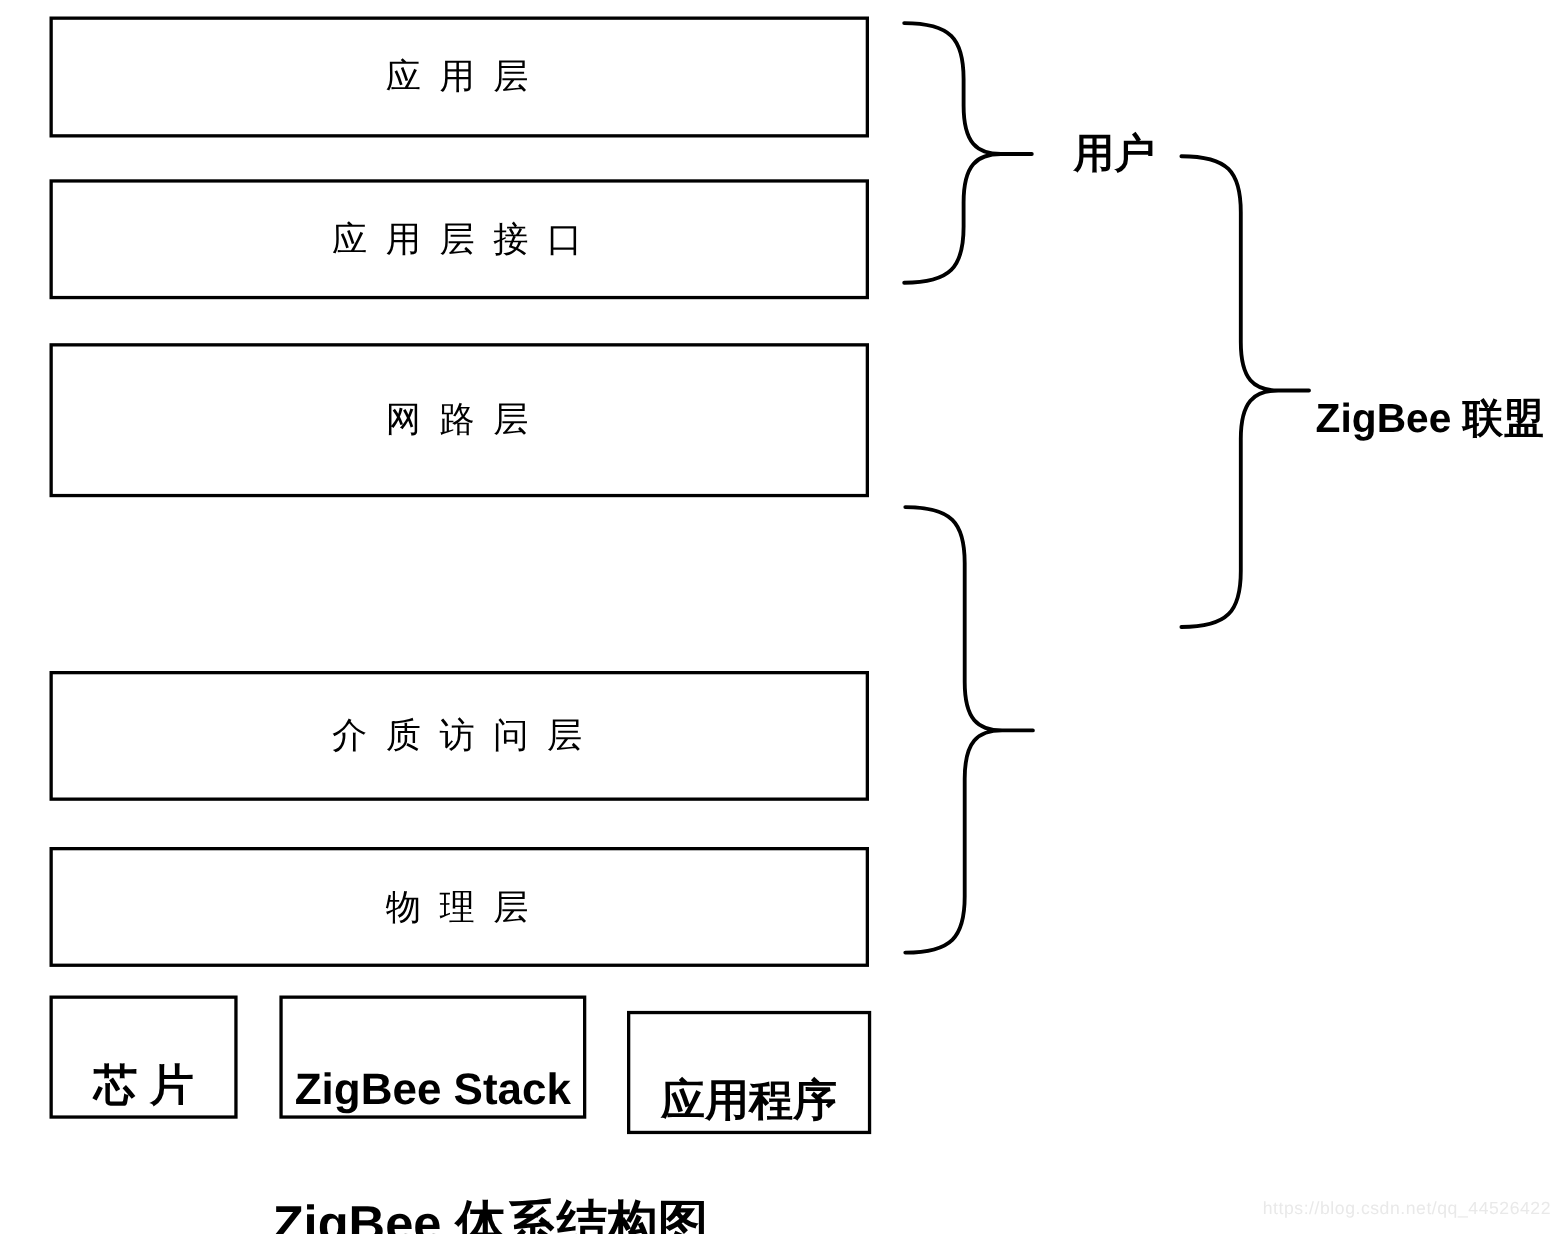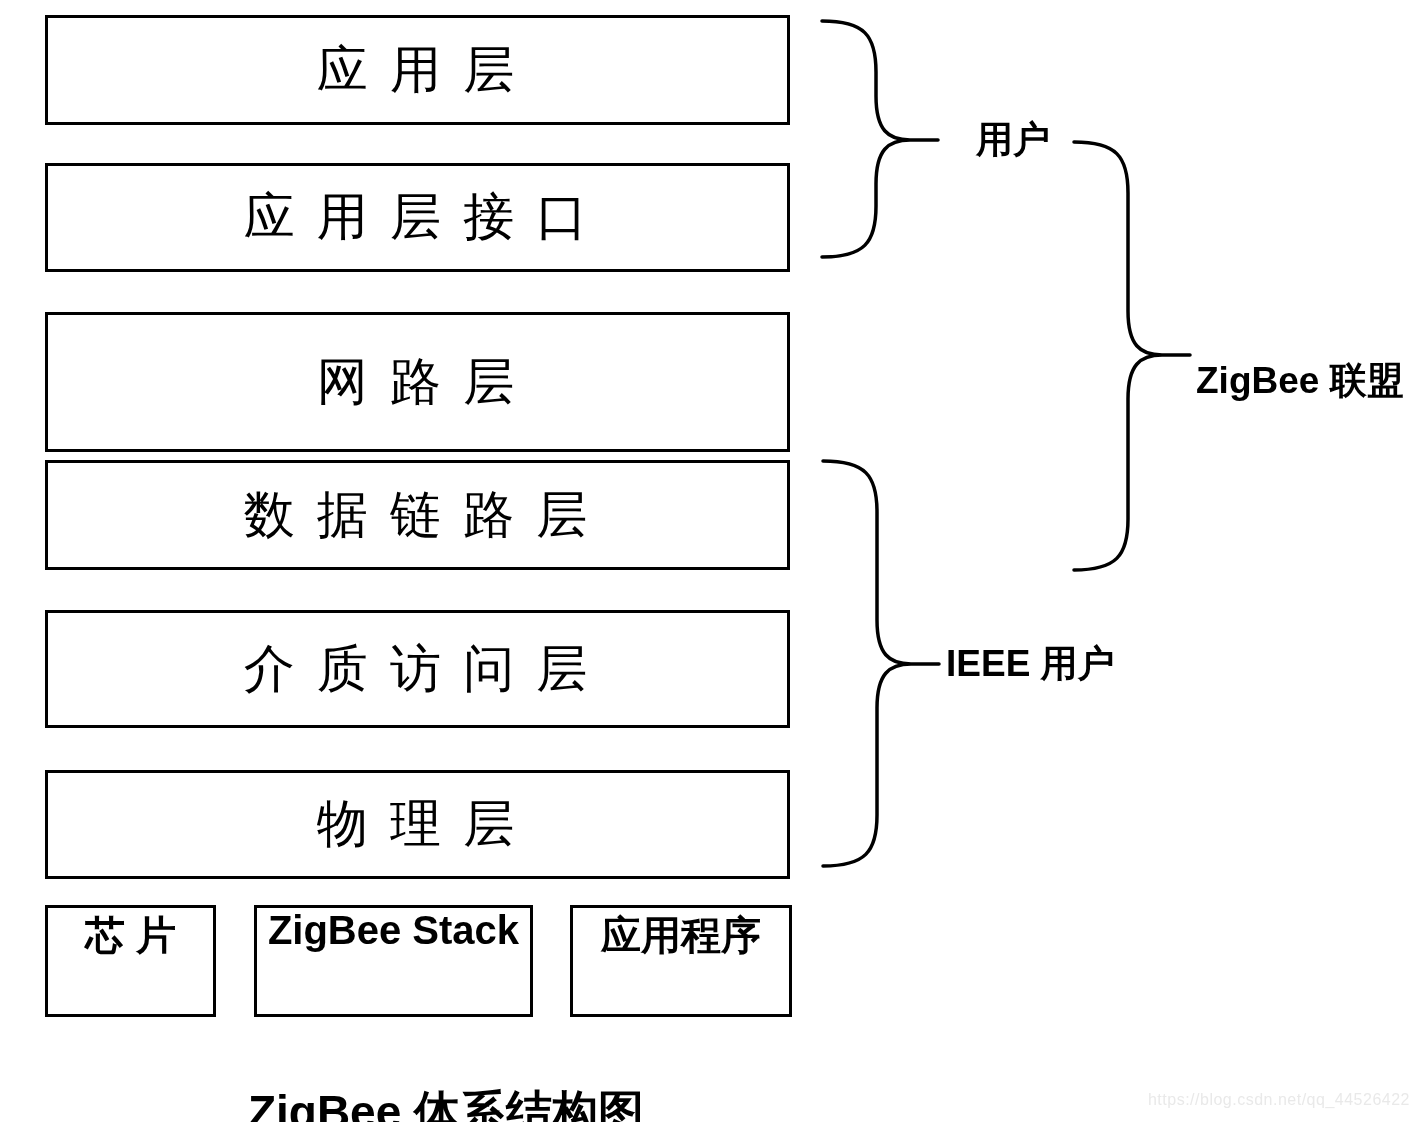--- a/index.html
+++ b/index.html
@@ -20,34 +20,34 @@
     position: absolute;
     left: 45px;
     width: 745px;
     height: 110px;
     border: 3px solid #000000;
     box-sizing: border-box;
     background: #ffffff;
     display: flex;
     align-items: center;
     justify-content: center;
-    font-size: 51px;
+    font-size: 32px;
     font-weight: 500;
     letter-spacing: 4px;
     white-space: pre;
   }
   .component-box {
     position: absolute;
     top: 905px;
     height: 112px;
     border: 3px solid #000000;
     box-sizing: border-box;
     background: #ffffff;
     display: flex;
-    align-items: flex-start;
+    align-items: flex-end;
     justify-content: center;
     font-size: 40px;
     font-weight: 700;
     white-space: pre;
   }
   .brace {
     position: absolute;
   }
   .brace path {
     fill: none;
@@ -84,40 +84,38 @@
   }
 </style>
 </head>
 <body>
 
 <div class="canvas">
 
   <div class="layer-box" style="top:15px;  height:110px;"><span>应 用 层</span></div>
   <div class="layer-box" style="top:163px; height:109px;"><span>应 用 层 接 口</span></div>
   <div class="layer-box" style="top:312px; height:140px;"><span>网 路 层</span></div>
-  <div class="layer-box" style="top:460px; height:110px;"><span>数 据 链 路 层</span></div>
   <div class="layer-box" style="top:610px; height:118px;"><span>介 质 访 问 层</span></div>
   <div class="layer-box" style="top:757px; height:109px;margin-top:13px;"><span>物 理 层</span></div>
 
   <div class="component-box" style="left:45px;  width:171px;"><span>芯 片</span></div>
   <div class="component-box" style="left:254px; width:279px;"><span>ZigBee Stack</span></div>
-  <div class="component-box" style="left:570px; width:222px;"><span>应用程序</span></div>
+  <div class="component-box" style="left:570px; width:222px;margin-top:14px;"><span>应用程序</span></div>
 
   <svg class="brace" style="left:818px; top:18px;" width="125" height="242" viewBox="0 0 125 242">
     <path d="M4,3 C46,3 58,17 58,54 L58,78 C58,112 70,122 92,122 L120,122 M92,122 C70,122 58,132 58,166 L58,188 C58,225 46,239 4,239"></path>
   </svg>
   <div class="brace-label" style="left:948px; top:140px;margin-left:28px;">用户</div>
 
   <svg class="brace" style="left:1070px; top:139px;" width="125" height="434" viewBox="0 0 125 434">
     <path d="M4,3 C46,3 58,17 58,54 L58,172 C58,206 70,216 92,216 L120,216 M92,216 C70,216 58,226 58,260 L58,380 C58,417 46,431 4,431"></path>
   </svg>
   <div class="brace-label" style="left:1196px; top:355px;margin-top:26px;">ZigBee 联盟</div>
 
   <svg class="brace" style="left:819px; top:458px;" width="125" height="411" viewBox="0 0 125 411">
     <path d="M4,3 C46,3 58,17 58,54 L58,162 C58,196 70,206 92,206 L120,206 M92,206 C70,206 58,216 58,250 L58,357 C58,394 46,408 4,408"></path>
   </svg>
-  <div class="brace-label" style="left:946px; top:664px;">IEEE 用户</div>
 
   <div class="diagram-title">ZigBee 体系结构图</div>
 
   <div class="watermark">https://blog.csdn.net/qq_44526422</div>
 
 </div>
 
 </body></html>

